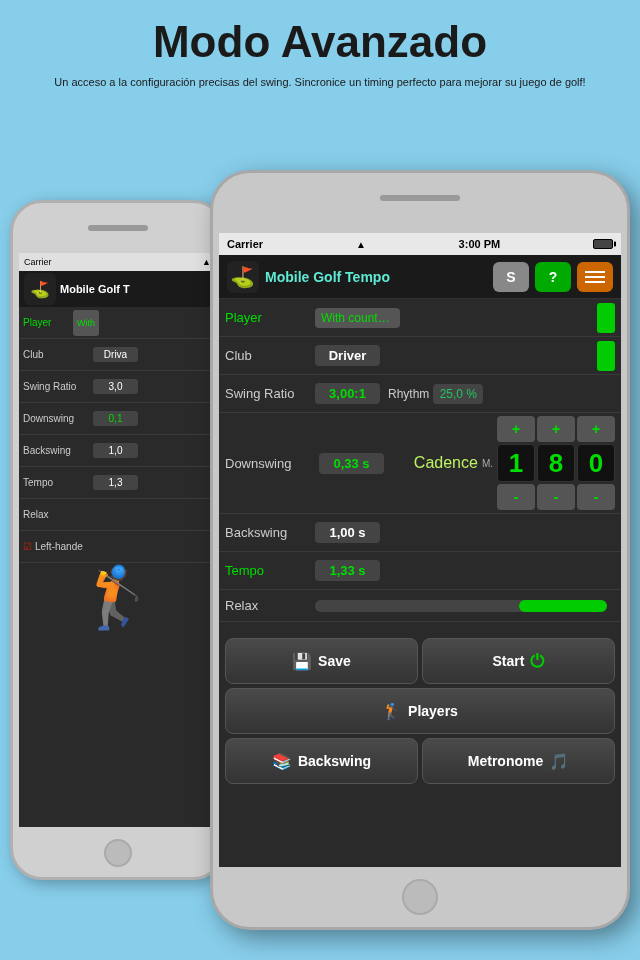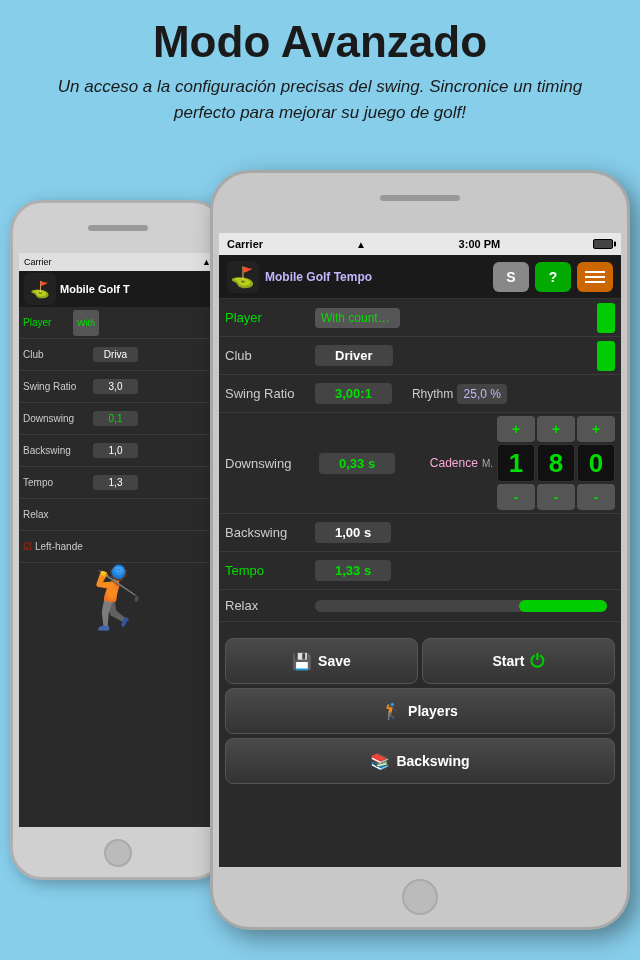--- a/index.html
+++ b/index.html
@@ -17,22 +17,21 @@
       text-align: center;
       padding: 18px 20px 10px;
     }
     .main-title {
       font-size: 44px;
       font-weight: 900;
       color: #1a1a1a;
       line-height: 1.1;
     }
     .subtitle {
-      font-size: 17px;
-      font-style: italic;
+      font-size: 11px;
       color: #1a1a1a;
       line-height: 1.5;
       margin-top: 8px;
       padding: 0 10px;
     }
 
     
     .phones-area {
       position: absolute;
       top: 170px;
@@ -142,22 +141,22 @@
       border-radius: 6px;
       display: flex;
       align-items: center;
       justify-content: center;
     }
     .golfer-icon {
       color: #00cc00;
       font-size: 20px;
     }
     .app-title {
-      color: #c4b5fd;
-      font-size: 12px;
+      color: #5eead4;
+      font-size: 14px;
       font-weight: 600;
       flex: 1;
     }
     .header-btn {
       width: 36px;
       height: 30px;
       border-radius: 6px;
       display: flex;
       align-items: center;
       justify-content: center;
@@ -192,21 +191,21 @@
       width: 90px;
       flex-shrink: 0;
     }
     .row-label.green { color: #00dd00; }
 
     .row-value {
       background: #444;
       color: #00dd00;
       font-size: 13px;
       font-weight: 600;
-      padding: 3px 20px;
+      padding: 3px 8px;
       border-radius: 4px;
       min-width: 65px;
       text-align: center;
     }
     .row-value.normal { color: #fff; }
 
     .player-field {
       background: #555;
       color: #00dd00;
       font-size: 12px;
@@ -220,29 +219,29 @@
     .green-indicator {
       width: 18px;
       height: 30px;
       background: #00cc00;
       border-radius: 3px;
       margin-left: auto;
     }
     .rhythm-label { color: #ccc; font-size: 12px; }
     .rhythm-value {
       background: #444;
-      color: #c4b5fd;
+      color: #22c55e;
       font-size: 12px;
       padding: 3px 6px;
       border-radius: 4px;
       min-width: 50px;
       text-align: center;
     }
 
-    .cadence-label { color: #f9a8d4; font-size: 12px; }
+    .cadence-label { color: #bef264; font-size: 16px; }
     .cadence-m { color: #aaa; font-size: 10px; }
 
     
     .keypad-section {
       display: flex;
       margin-left: auto;
       gap: 2px;
     }
     .keypad-col {
       display: flex;
@@ -550,21 +549,21 @@
 
         <div class="app-row">
           <span class="row-label">Club</span>
           <span class="row-value normal">Driver</span>
           <div class="green-indicator"></div>
         </div>
 
         <div class="app-row">
           <span class="row-label">Swing Ratio</span>
           <span class="row-value">3,00:1</span>
-          <div style="margin-left:20px; display:flex; align-items:center; gap:4px;">
+          <div style="margin-left:8px; display:flex; align-items:center; gap:4px;">
             <span class="rhythm-label">Rhythm</span>
             <span class="rhythm-value">25,0 %</span>
           </div>
         </div>
 
         <div class="app-row" style="min-height:44px;">
           <div class="split-left">
             <span class="row-label">Downswing</span>
             <span class="row-value" style="color:#00dd00;">0,33 s</span>
           </div>
@@ -626,20 +625,24 @@
             <div class="app-btn">
               <span class="players-icon">🏌</span>
               <span>Players</span>
             </div>
           </div>
           <div class="btn-row">
             <div class="app-btn">
               <span class="lang-icon">📚</span>
               <span>Backswing</span>
             </div>
+            <div class="app-btn">
+              <span>Metronome</span>
+              <span class="metro-icon">🎵</span>
+            </div>
           </div>
         </div>
       </div>
     </div>
     <div class="home-button"></div>
   </div>
 
 </div>
 
 </body></html>

